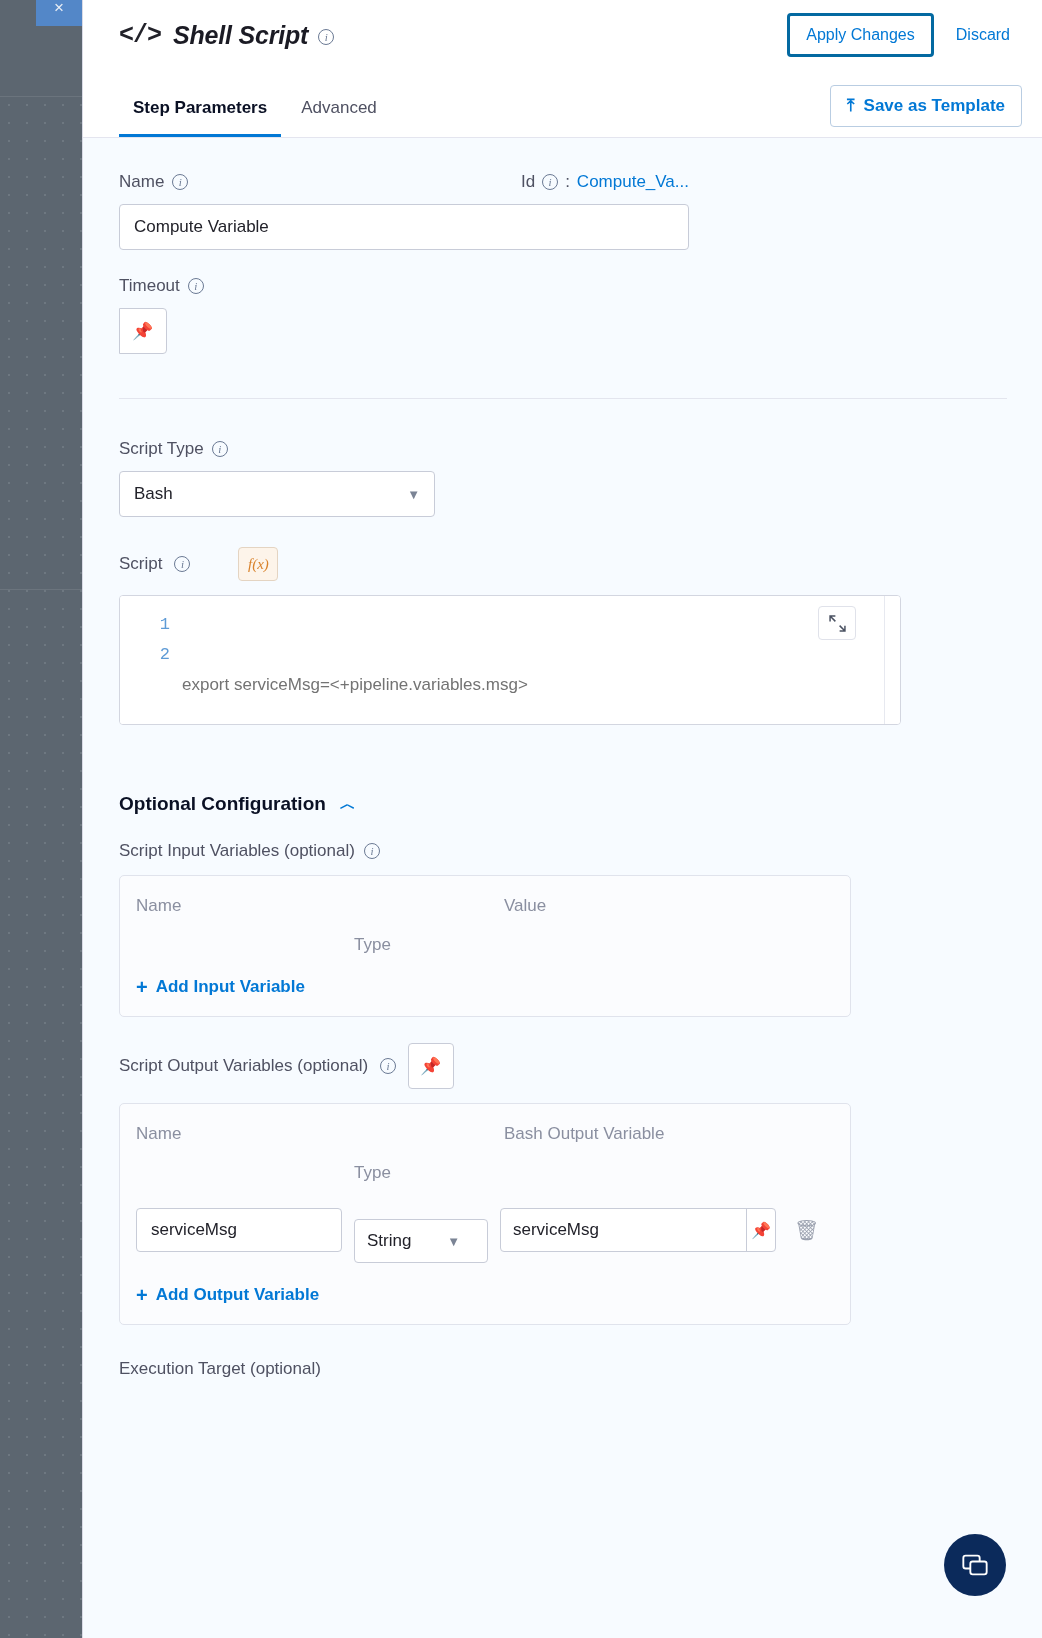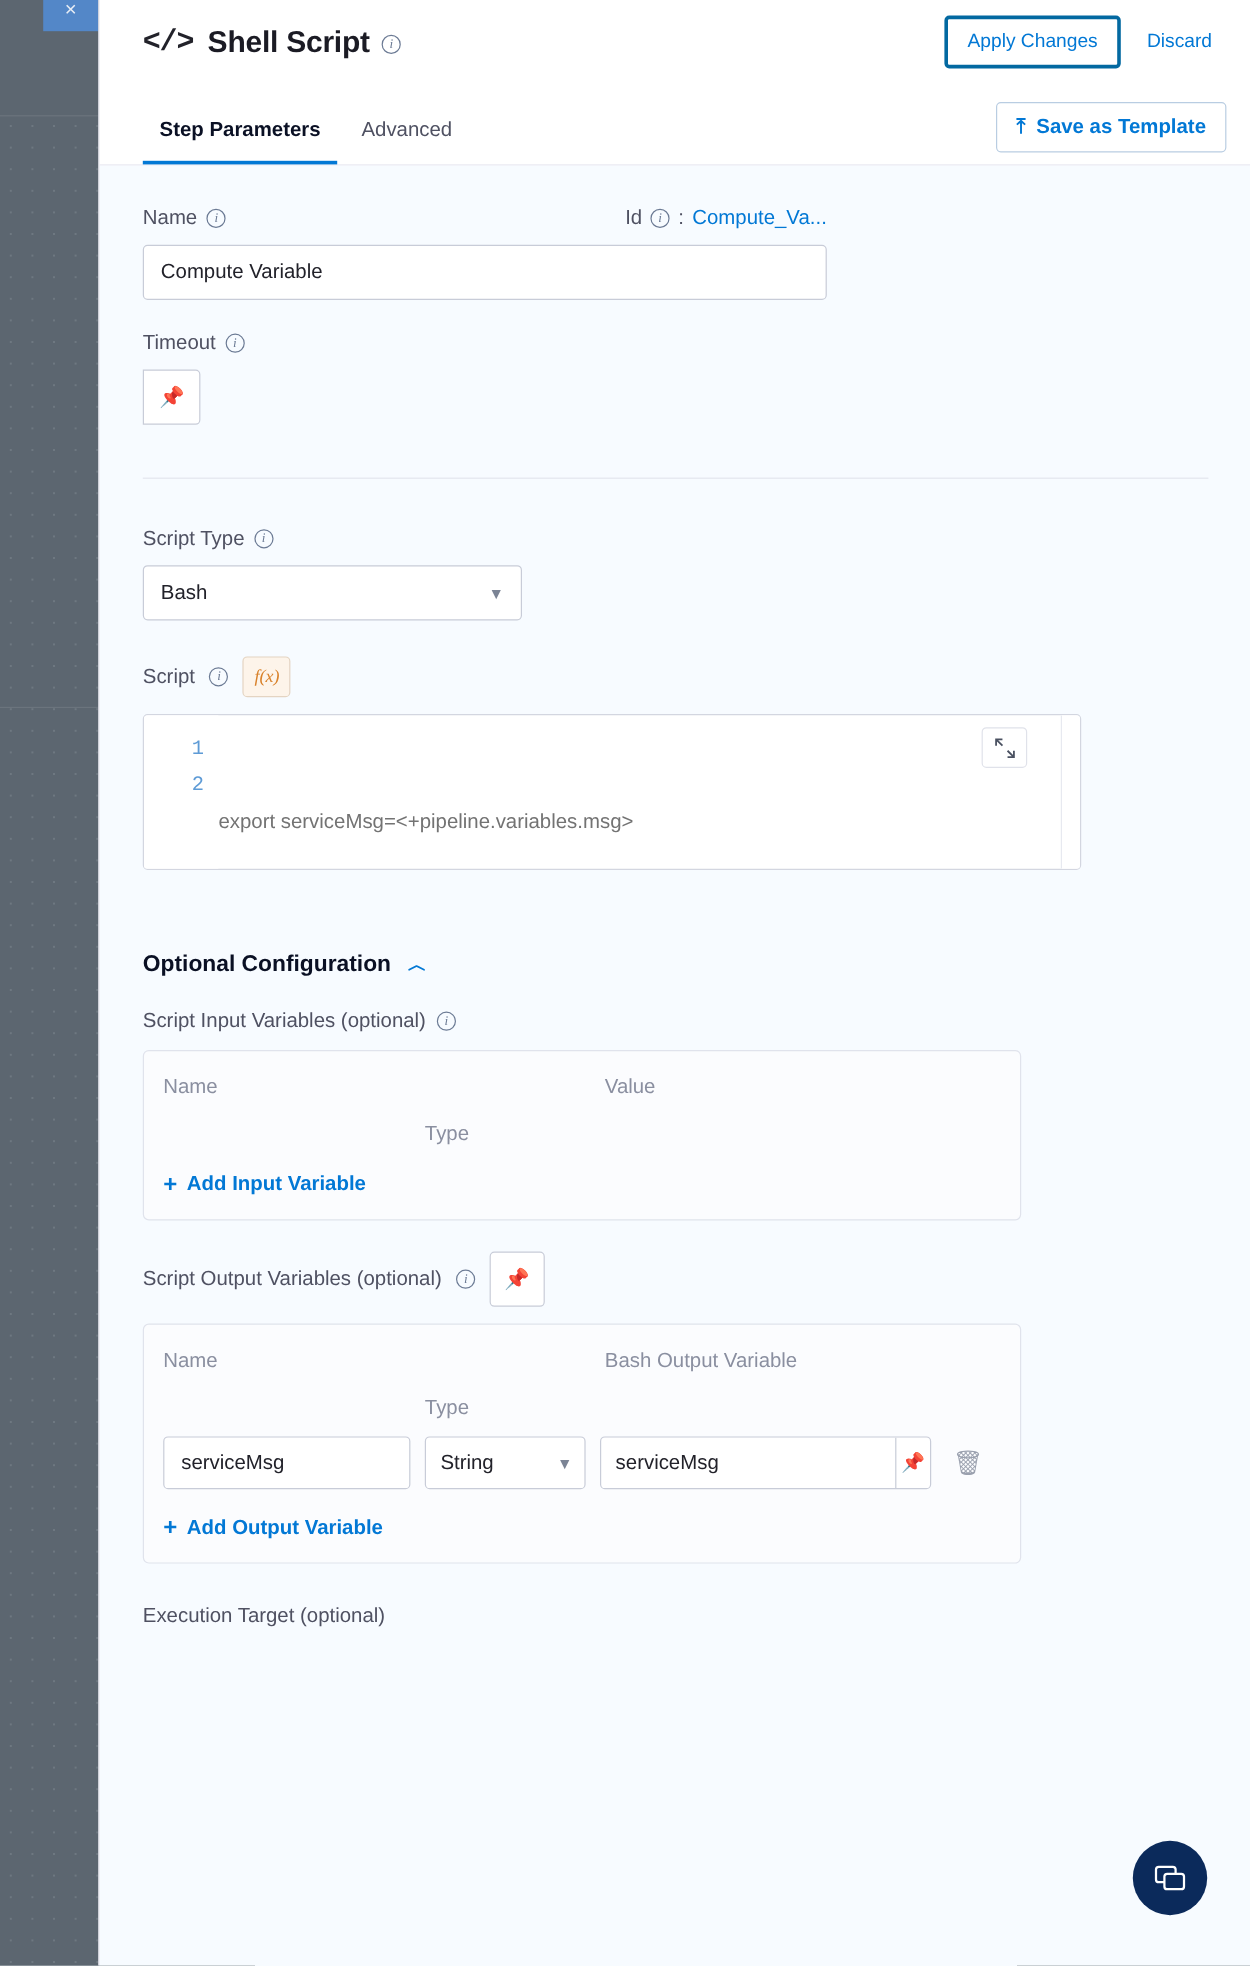--- a/index.html
+++ b/index.html
@@ -64,20 +64,21 @@
     font-weight: bold;
     color: #22222a;
     margin-right: 12px;
     letter-spacing: -1px;
   }
   .panel-title {
     font-size: 25px;
     font-weight: bold;
     color: #1b1b24;
     letter-spacing: -0.2px;
+    font-style: italic;
   }
   .info-icon {
     display: inline-flex;
     align-items: center;
     justify-content: center;
     width: 16px; height: 16px;
     border-radius: 50%;
     border: 1.3px solid #6b7a94;
     color: #6b7a94;
     font-size: 11px;
@@ -250,20 +251,21 @@
     width: 40px; height: 34px;
     border: 1px solid #e4d4c2;
     border-radius: 4px;
     background: #fdf4ea;
     color: #d9822b;
     font-size: 15px;
     display: inline-flex; align-items: center; justify-content: center;
     font-family: "Liberation Serif", serif;
     font-style: italic;
     cursor: pointer;
+    margin-left: 36px;
   }
   .script-box {
     margin-top: 14px;
     width: 782px;
     height: 130px;
     border: 1px solid #d3d6e0;
     border-radius: 4px;
     background: #fff;
     position: relative;
     display: flex;
@@ -377,23 +379,24 @@
     background: transparent;
     font-family: "Liberation Sans", sans-serif;
   }
   .card-icon { color: #5d6576; font-size: 15px; }
   .vs-wrap {
     width: 134px; height: 44px;
     border: 1px solid #c8ccd8;
     border-radius: 4px;
     background: #fff;
     display: flex; align-items: center;
-    padding: 0 10px 0 12px;
+    padding: 0 27px 0 12px;
     font-size: 17px; color: #22222a;
     cursor: pointer;
+    margin-top: 22px;
   }
   .vs-wrap .caret { margin-left: auto; color: #7b8495; font-size: 13px; }
   .vo-wrap {
     width: 276px; height: 44px;
     border: 1px solid #c8ccd8;
     border-radius: 4px;
     background: #fff;
     display: flex; align-items: center;
     overflow: hidden;
   }

